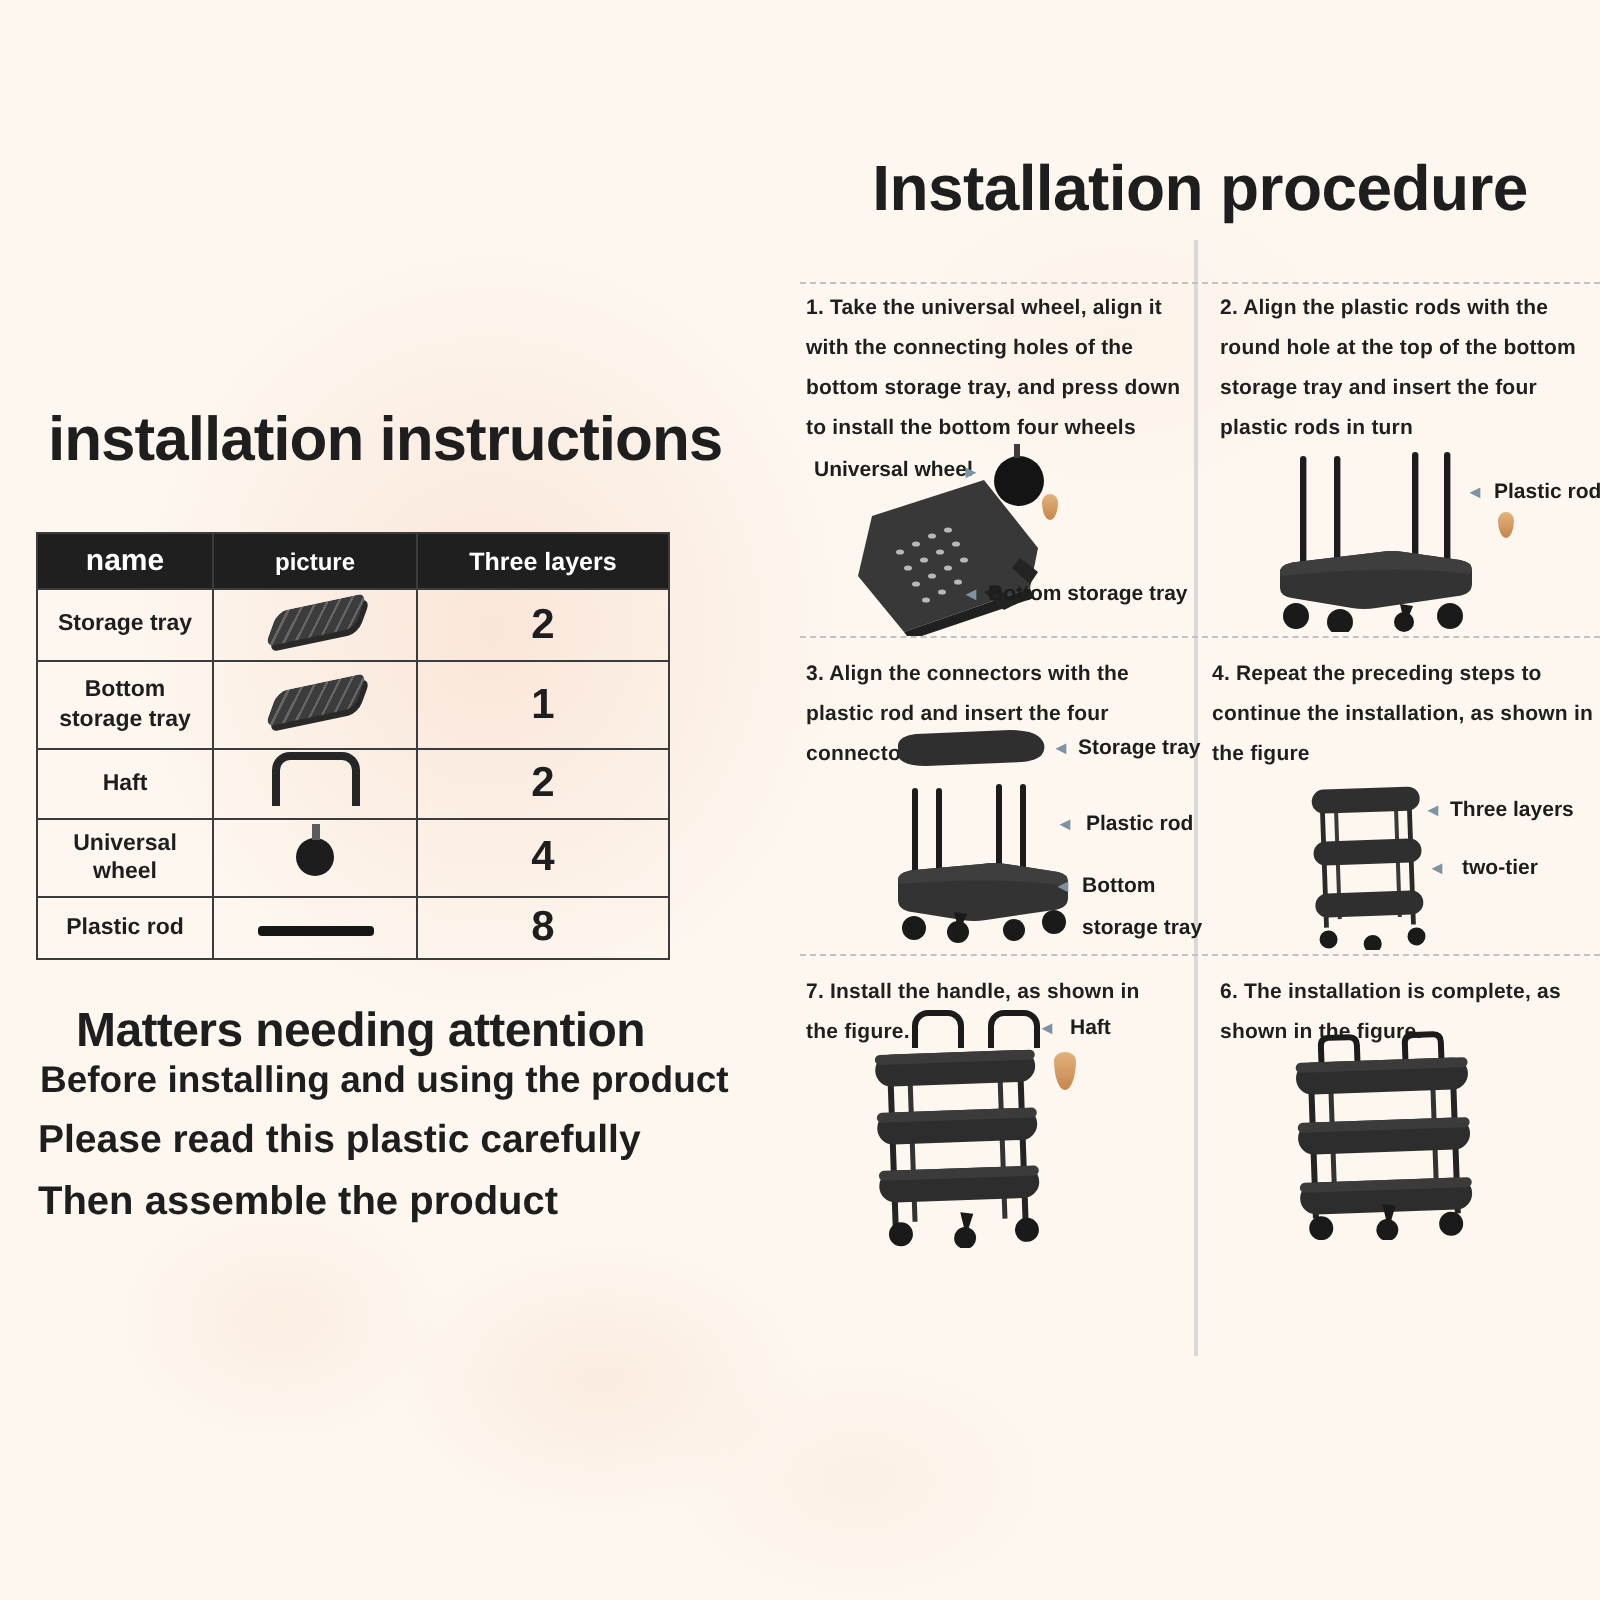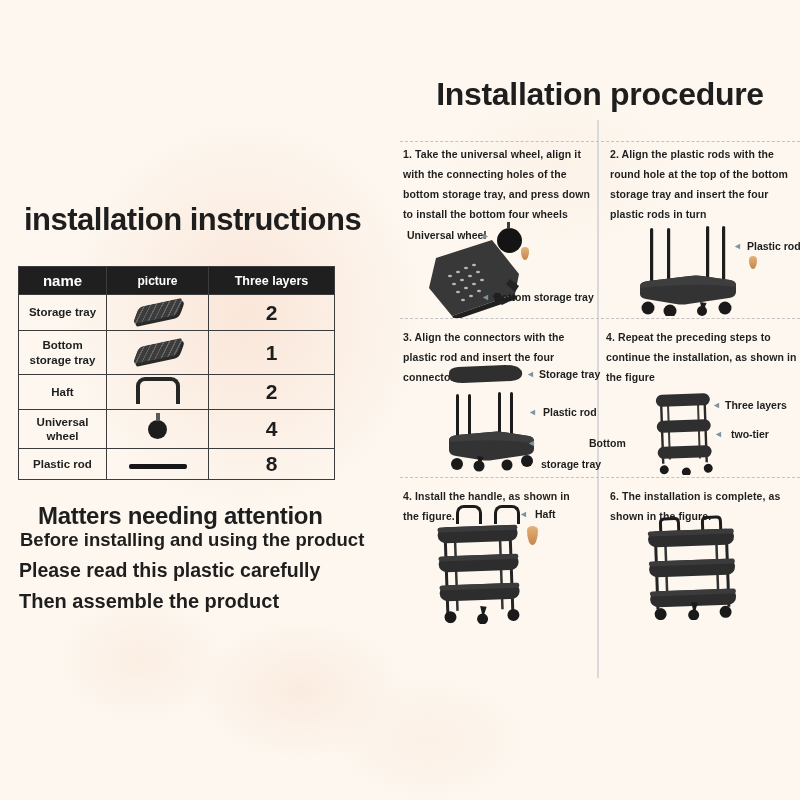--- a/index.html
+++ b/index.html
@@ -116,21 +116,21 @@
   <h1 class="abs right-title">Installation procedure</h1>
   <div class="abs v-divider"></div>
   <div class="abs dash dash-1"></div>
   <div class="abs dash dash-2"></div>
   <div class="abs dash dash-3"></div>
 
   <p class="abs step-text st1">1. Take the universal wheel, align it with the connecting holes of the bottom storage tray, and press down to install the bottom four wheels</p>
   <p class="abs step-text st2">2.  Align the plastic rods with the round hole at the top of the bottom storage tray and insert the four plastic rods in turn</p>
   <p class="abs step-text st3">3. Align the connectors with the plastic rod and insert the four connectors.</p>
   <p class="abs step-text st4">4. Repeat the preceding steps to continue the installation, as shown in the figure</p>
-  <p class="abs step-text st5">4. Install the handle, as shown in the figure.</p>
+  <p class="abs step-text st5">7. Install the handle, as shown in the figure.</p>
   <p class="abs step-text st6">6. The installation is complete, as shown in the figure.</p>
 
   <span class="abs lbl" style="left:407px;top:229px;">Universal wheel</span>
   <span class="abs arr" style="left:481px;top:232px;">►</span>
   <div class="abs wheel-dot" style="left:497px;top:228px;"></div>
   <div class="abs drop sm" style="left:521px;top:247px;"></div>
   <svg class="abs" style="left:422px;top:238px;" width="105" height="80" viewBox="0 0 105 80">
     <path d="M14 20 L70 2 L97 36 L93 56 L30 78 L7 50 Z" fill="#383838"></path>
     <path d="M30 78 L93 56 L95 61 L33 82 Z" fill="#202020"></path>
     <path d="M70 58 l10 9 6 -3 -10 -9 Z" fill="#232323"></path>
@@ -191,21 +191,21 @@
     <path d="M6 48 Q6 44 14 43 L48 40 Q54 39 60 40 L86 44 Q91 45 91 49 L90 51 Q55 46 7 50 Z" fill="#3e3e3e"></path>
     <circle cx="14" cy="72" r="6" fill="#1a1a1a"></circle>
     <path d="M34 64 l2.5 10 l4 -9 Z" fill="#1a1a1a"></path>
     <circle cx="36" cy="74" r="5.5" fill="#1a1a1a"></circle>
     <circle cx="64" cy="73" r="5.5" fill="#1a1a1a"></circle>
     <circle cx="84" cy="69" r="6" fill="#1a1a1a"></circle>
   </svg>
   <span class="abs arr" style="left:528px;top:408px;">◄</span>
   <span class="abs lbl" style="left:543px;top:406px;">Plastic rod</span>
   <span class="abs arr" style="left:527px;top:439px;">◄</span>
-  <span class="abs lbl" style="left:541px;top:437px;margin-left:48px;">Bottom</span>
+  <span class="abs lbl" style="left:541px;top:437px;">Bottom</span>
   <span class="abs lbl" style="left:541px;top:458px;">storage tray</span>
 
   <svg class="abs" style="left:654px;top:391px;" width="62" height="84" viewBox="0 0 62 84">
     <g transform="rotate(-2 31 42)">
       <rect x="7" y="12" width="2.4" height="60" fill="#2a2a2a"></rect>
       <rect x="50.5" y="12" width="2.4" height="60" fill="#2a2a2a"></rect>
       <rect x="14" y="12" width="2" height="56" fill="#3a3a3a"></rect>
       <rect x="44" y="12" width="2" height="56" fill="#3a3a3a"></rect>
       <rect x="3" y="3" width="54" height="12" rx="6" fill="#2f2f2f"></rect>
       <rect x="3" y="29" width="54" height="12" rx="6" fill="#2f2f2f"></rect>

